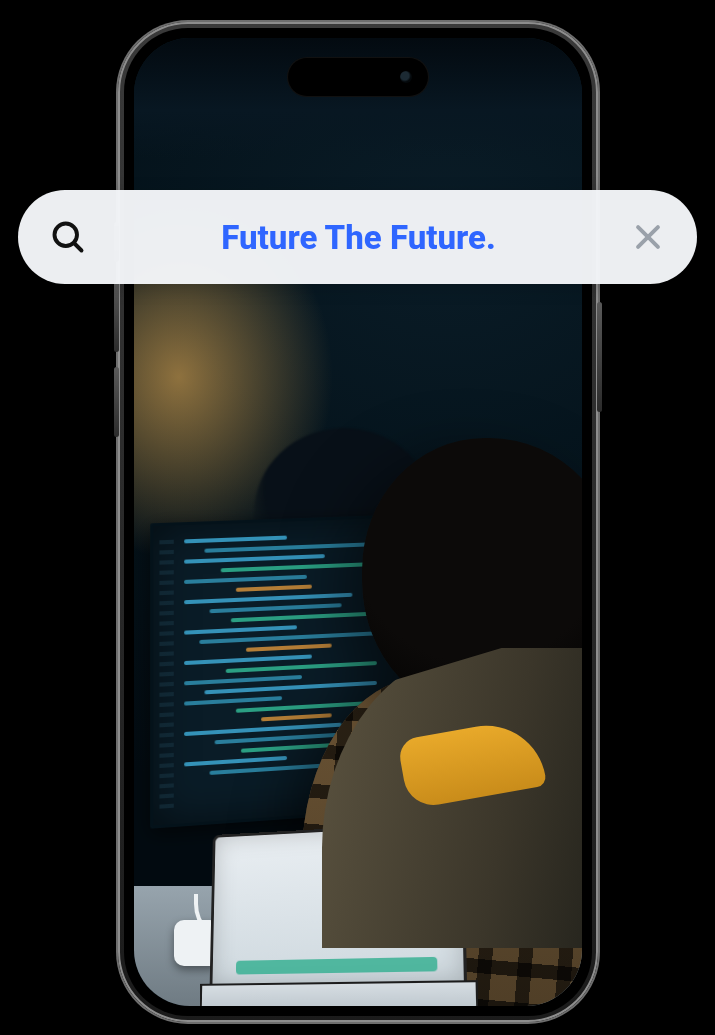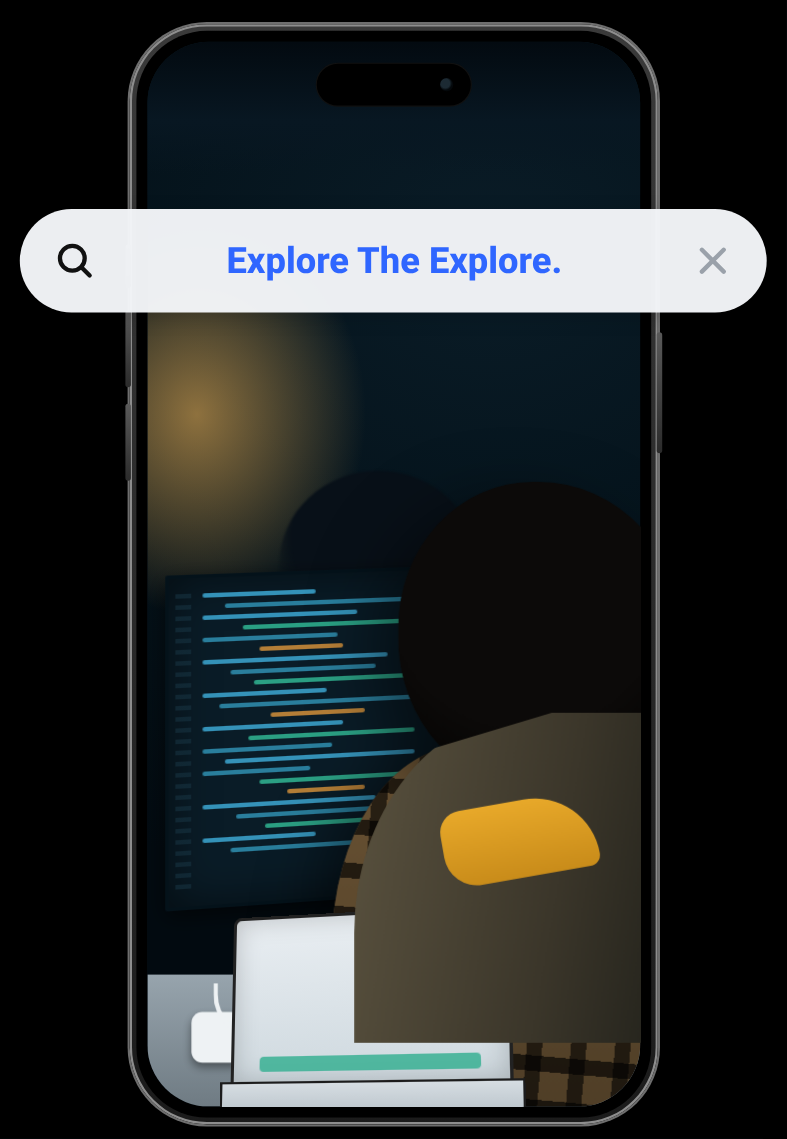--- a/index.html
+++ b/index.html
@@ -300,21 +300,21 @@
     </div>
   </div>
 
   <div class="searchbar">
     <span class="icon">
       <svg width="36" height="36" viewBox="0 0 24 24" fill="none" stroke="#111" stroke-width="2.6" stroke-linecap="round">
         <circle cx="10.5" cy="10.5" r="7.5"></circle>
         <line x1="21" y1="21" x2="16" y2="16"></line>
       </svg>
     </span>
-    <span class="label" style="color: rgb(47, 102, 255);">Explore The Explore.</span>
+    <span class="label" style="color: rgb(47, 102, 255);">Future The Future.</span>
     <span class="icon">
       <svg width="34" height="34" viewBox="0 0 24 24" fill="none" stroke="#9aa1aa" stroke-width="2.8" stroke-linecap="round">
         <line x1="5" y1="5" x2="19" y2="19"></line>
         <line x1="19" y1="5" x2="5" y2="19"></line>
       </svg>
     </span>
   </div>
 
 </div>
 

